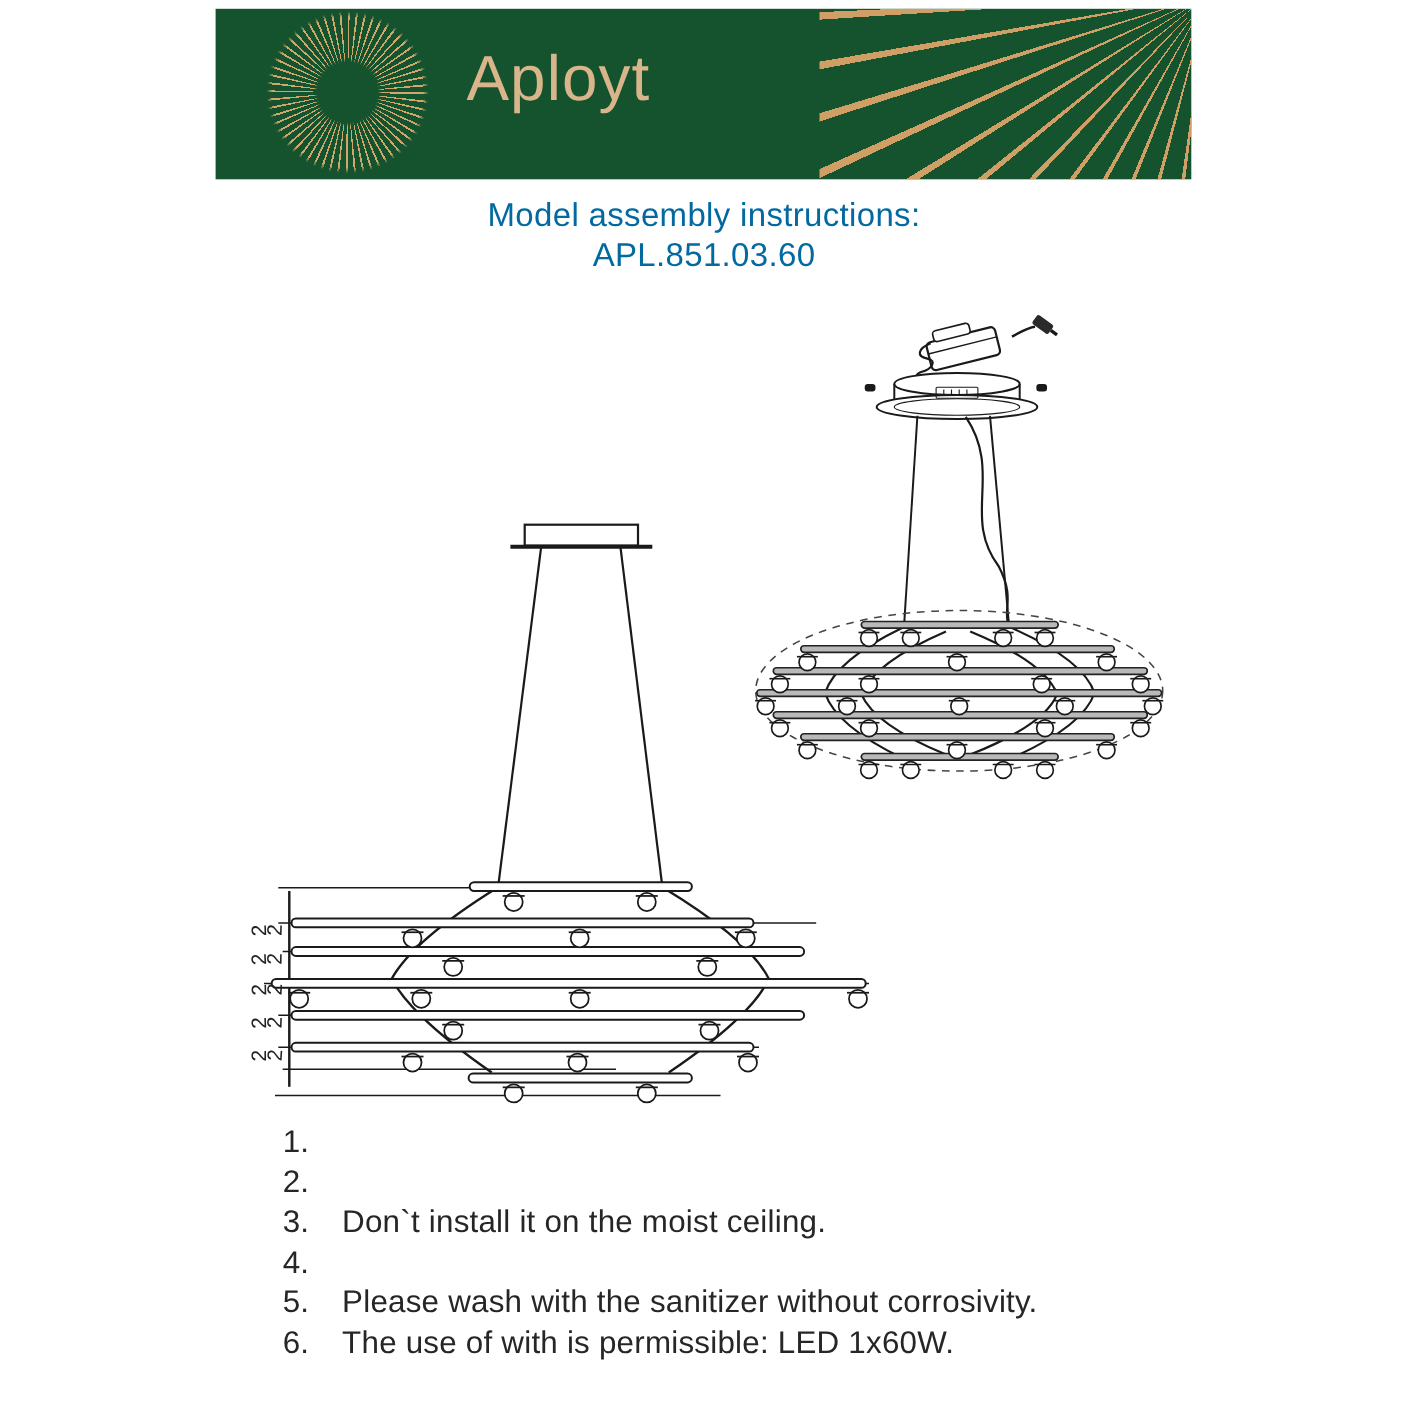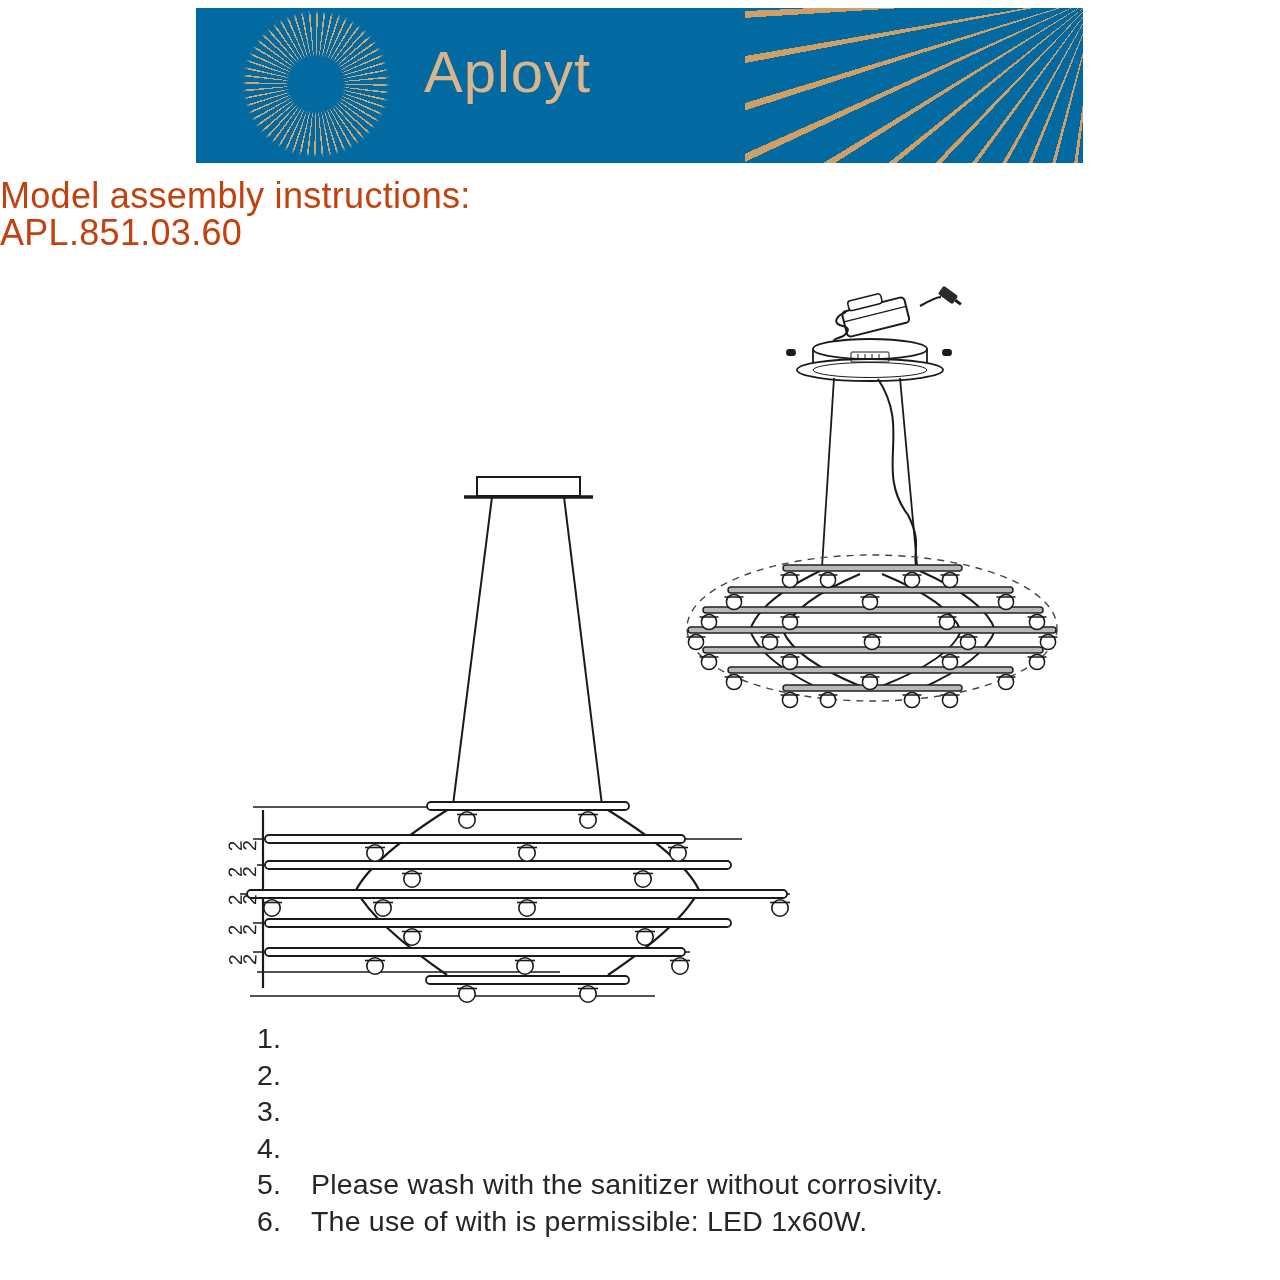--- a/index.html
+++ b/index.html
@@ -5,42 +5,42 @@
   html,body{margin:0;padding:0;}
   body{
     width:1280px;height:1280px;position:relative;overflow:hidden;
     background:#ffffff;font-family:"Liberation Sans", sans-serif;
   }
   .page{position:absolute;inset:0;}
 
   
   .banner{
     position:absolute;left:196px;top:8px;width:887px;height:155px;
-    background:#0369a1;overflow:hidden;
+    background:#14532d;overflow:hidden;
   }
   .sunburst{
     position:absolute;left:44px;top:0px;width:152px;height:152px;
     border-radius:50%;
     background:repeating-conic-gradient(rgba(217,172,112,0.95) 0deg 1.5deg, rgba(0,0,0,0) 1.5deg 6deg);
     -webkit-mask:radial-gradient(closest-side, transparent 36%, #000 41%, #000 90%, transparent 97%);
     mask:radial-gradient(closest-side, transparent 36%, #000 41%, #000 90%, transparent 97%);
   }
   .brand{
     position:absolute;left:228px;top:30px;
     font-size:58px;font-weight:400;letter-spacing:1px;color:#d9b58c;
   }
   .corner-rays{
     position:absolute;right:-2px;top:0;width:340px;height:155px;
     background:repeating-conic-gradient(from 0deg at 104% -8%, #cf9f66 0deg 1.1deg, rgba(0,0,0,0) 1.1deg 7.2deg);
   }
 
   
   .title{
     position:absolute;left:0;top:177px;width:100%;
-    text-align:left;font-size:36px;line-height:37px;color:#c2410c;
+    text-align:center;font-size:30px;line-height:37px;color:#0369a1;
     letter-spacing:0.3px;
   }
 
   
   .persp{position:absolute;left:670px;top:275px;}
   .side{position:absolute;left:220px;top:450px;}
 
   
   .instructions{
     position:absolute;left:257px;top:1020px;margin:0;padding:0;
@@ -242,20 +242,21 @@
 
   <ol class="instructions">
     <li>
       <span class="num">1.</span>
     </li>
     <li>
       <span class="num">2.</span>
     </li>
     <li>
       <span class="num">3.</span>
+      <span class="txt">Don`t install it on the moist ceiling.</span>
     </li>
     <li>
       <span class="num">4.</span>
     </li>
     <li>
       <span class="num">5.</span>
       <span class="txt">Please wash with the sanitizer without corrosivity.</span>
     </li>
     <li>
       <span class="num">6.</span>

